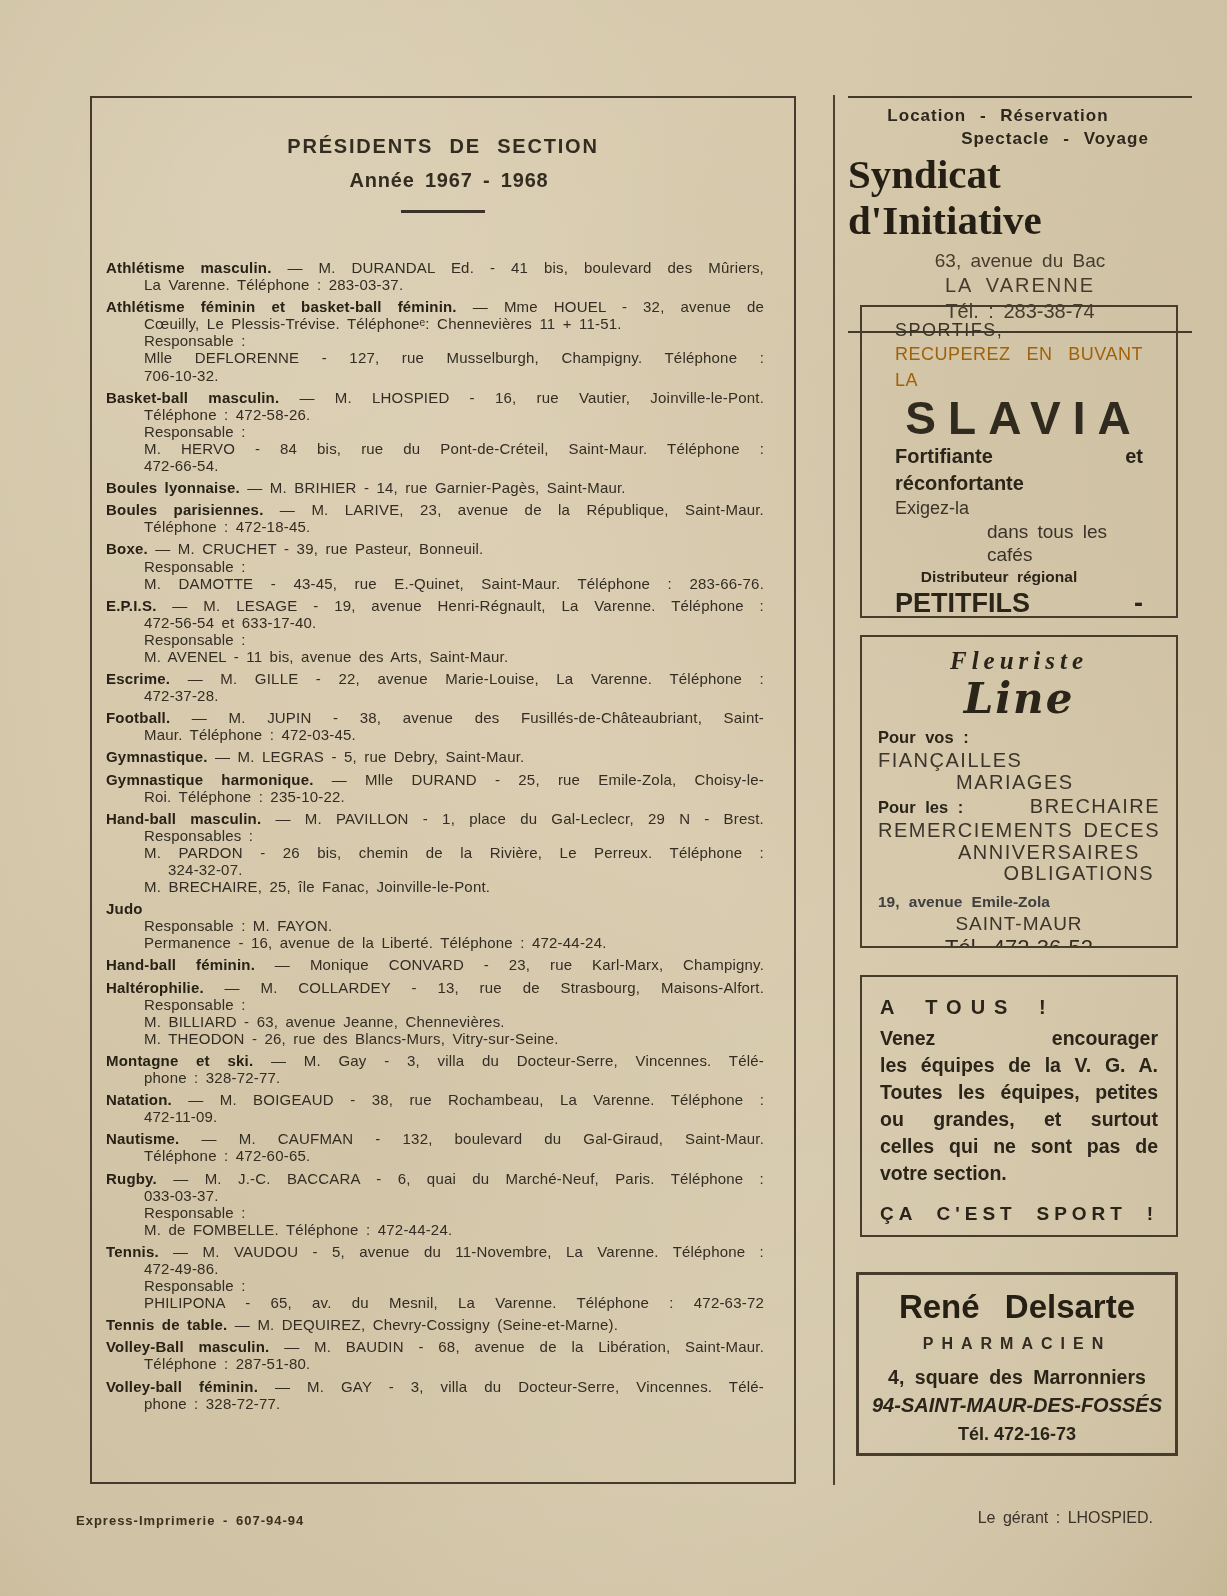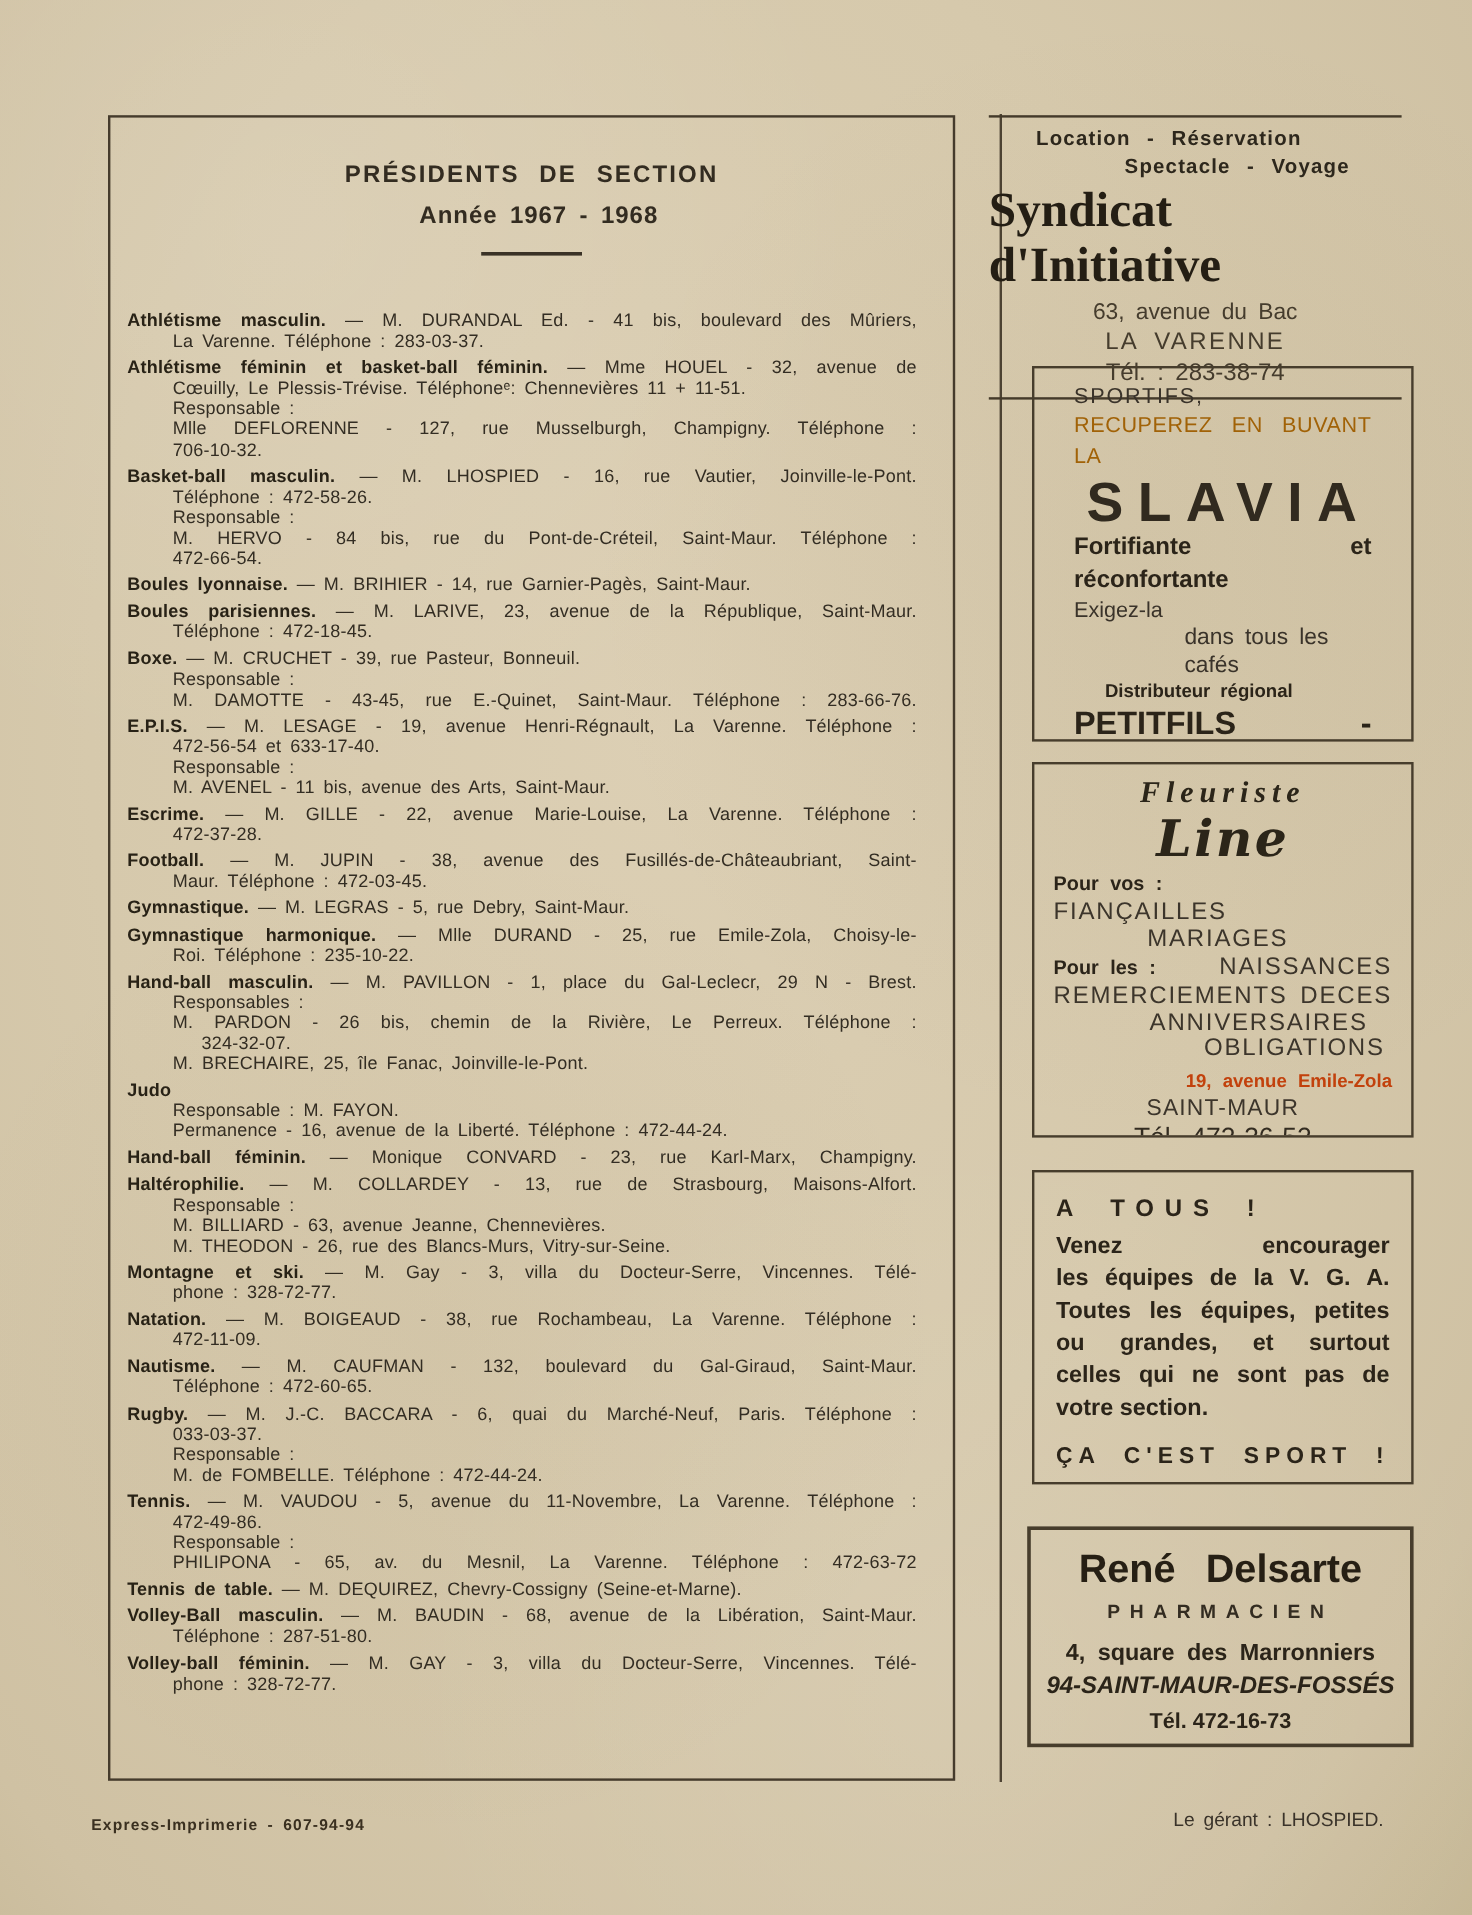--- a/index.html
+++ b/index.html
@@ -38,21 +38,21 @@
   .ind2{padding-left:62px;}
   .just{text-align:justify;text-align-last:justify;}
   .estart{margin-top:5px;}
 
   .col-divider{position:absolute;left:833px;top:95px;width:2px;height:1390px;background:#4c4232;}
 
   
   .ad{position:absolute;box-sizing:border-box;color:#2d271c;}
   .ad-rule{height:2px;background:#443a2a;}
 
-  .ad-syndicat{left:824px;top:96px;width:344px;}
+  .ad-syndicat{left:848px;top:96px;width:344px;}
   .syn-l1{font-weight:bold;font-size:17px;letter-spacing:1px;word-spacing:8px;text-align:center;padding-right:44px;margin-top:8px;}
   .syn-l2{font-weight:bold;font-size:17px;letter-spacing:1px;word-spacing:8px;text-align:center;padding-left:70px;margin-top:3px;}
   .syn-name{font-family:"Liberation Serif",serif;font-weight:bold;font-size:41px;line-height:46px;
     text-align:justify;text-align-last:justify;margin-top:2px;color:#241e14;}
   .syn-a1{font-size:19px;text-align:center;margin-top:7px;color:#453c2d;word-spacing:4px;}
   .syn-a2{font-size:20px;text-align:center;margin-top:2px;letter-spacing:2px;word-spacing:6px;color:#453c2d;}
   .syn-tel{font-size:20px;text-align:center;margin-top:3px;color:#453c2d;word-spacing:4px;}
 
   .ad-box{border:2px solid #473d2c;}
   .ad-slavia{left:860px;top:305px;width:318px;height:313px;padding:12px 33px;overflow:hidden;}
@@ -73,21 +73,21 @@
   .fl-top{font-family:"Liberation Serif",serif;font-style:italic;font-weight:bold;font-size:25px;
     letter-spacing:5px;text-align:center;line-height:28px;color:#2b2519;}
   .fl-brand{font-family:"DejaVu Serif",serif;font-style:italic;font-weight:bold;font-size:42px;
     text-align:center;line-height:48px;color:#2b2519;letter-spacing:2px;}
   .fl-lbl{font-weight:bold;font-size:16.5px;line-height:24px;margin-top:2px;word-spacing:5px;color:#2b2419;}
   .fl-it{font-size:20px;line-height:23px;letter-spacing:1.5px;color:#3c352b;}
   .fl-mariages{padding-left:78px;line-height:21px;}
   .fl-row{display:flex;justify-content:space-between;align-items:baseline;line-height:24px;}
   .fl-anniv{padding-left:80px;line-height:21px;}
   .fl-oblig{text-align:right;padding-right:6px;line-height:21px;}
-  .fl-a1{font-weight:bold;font-size:15.5px;text-align:right;margin-top:7px;line-height:22px;word-spacing:5px;color:#c2410c;}
+  .fl-a1{font-weight:bold;font-size:15.5px;text-align:left;margin-top:7px;line-height:22px;word-spacing:5px;color:#404040;}
   .fl-a2{font-size:19px;text-align:center;line-height:21px;letter-spacing:1px;color:#3c352b;}
   .fl-tel{font-size:22px;text-align:center;line-height:27px;word-spacing:5px;color:#332c21;}
 
   .ad-atous{left:860px;top:975px;width:318px;height:262px;padding:18px 18px;overflow:hidden;}
   .at-title{font-weight:bold;font-size:20px;letter-spacing:9px;word-spacing:8px;line-height:24px;color:#2b2419;}
   .at-line{font-weight:bold;font-size:19.5px;line-height:27px;text-align:justify;text-align-last:justify;color:#2b2419;}
   .at-last{text-align-last:left;}
   .at-body{margin-top:6px;}
   .at-footer{font-weight:bold;font-size:19px;letter-spacing:5px;word-spacing:2px;margin-top:16px;
     text-align:justify;text-align-last:justify;color:#2b2419;}
@@ -203,21 +203,21 @@
 </div>
 
 <div class="ad ad-box ad-fleuriste">
   <div class="fl-top">Fleuriste</div>
   <div class="fl-brand">Line</div>
   <div class="fl-lbl">Pour vos :</div>
   <div class="fl-it">FIANÇAILLES</div>
   <div class="fl-it fl-mariages">MARIAGES</div>
   <div class="fl-row">
     <span class="fl-lbl">Pour les :</span>
-    <span class="fl-it">NAISSANCES</span>
+    <span class="fl-it">BRECHAIRE</span>
   </div>
   <div class="fl-row">
     <span class="fl-it">REMERCIEMENTS</span>
     <span class="fl-it">DECES</span>
   </div>
   <div class="fl-it fl-anniv">ANNIVERSAIRES</div>
   <div class="fl-it fl-oblig">OBLIGATIONS</div>
   <div class="fl-a1">19, avenue Emile-Zola</div>
   <div class="fl-a2">SAINT-MAUR</div>
   <div class="fl-tel">Tél. 472-36-52</div>

